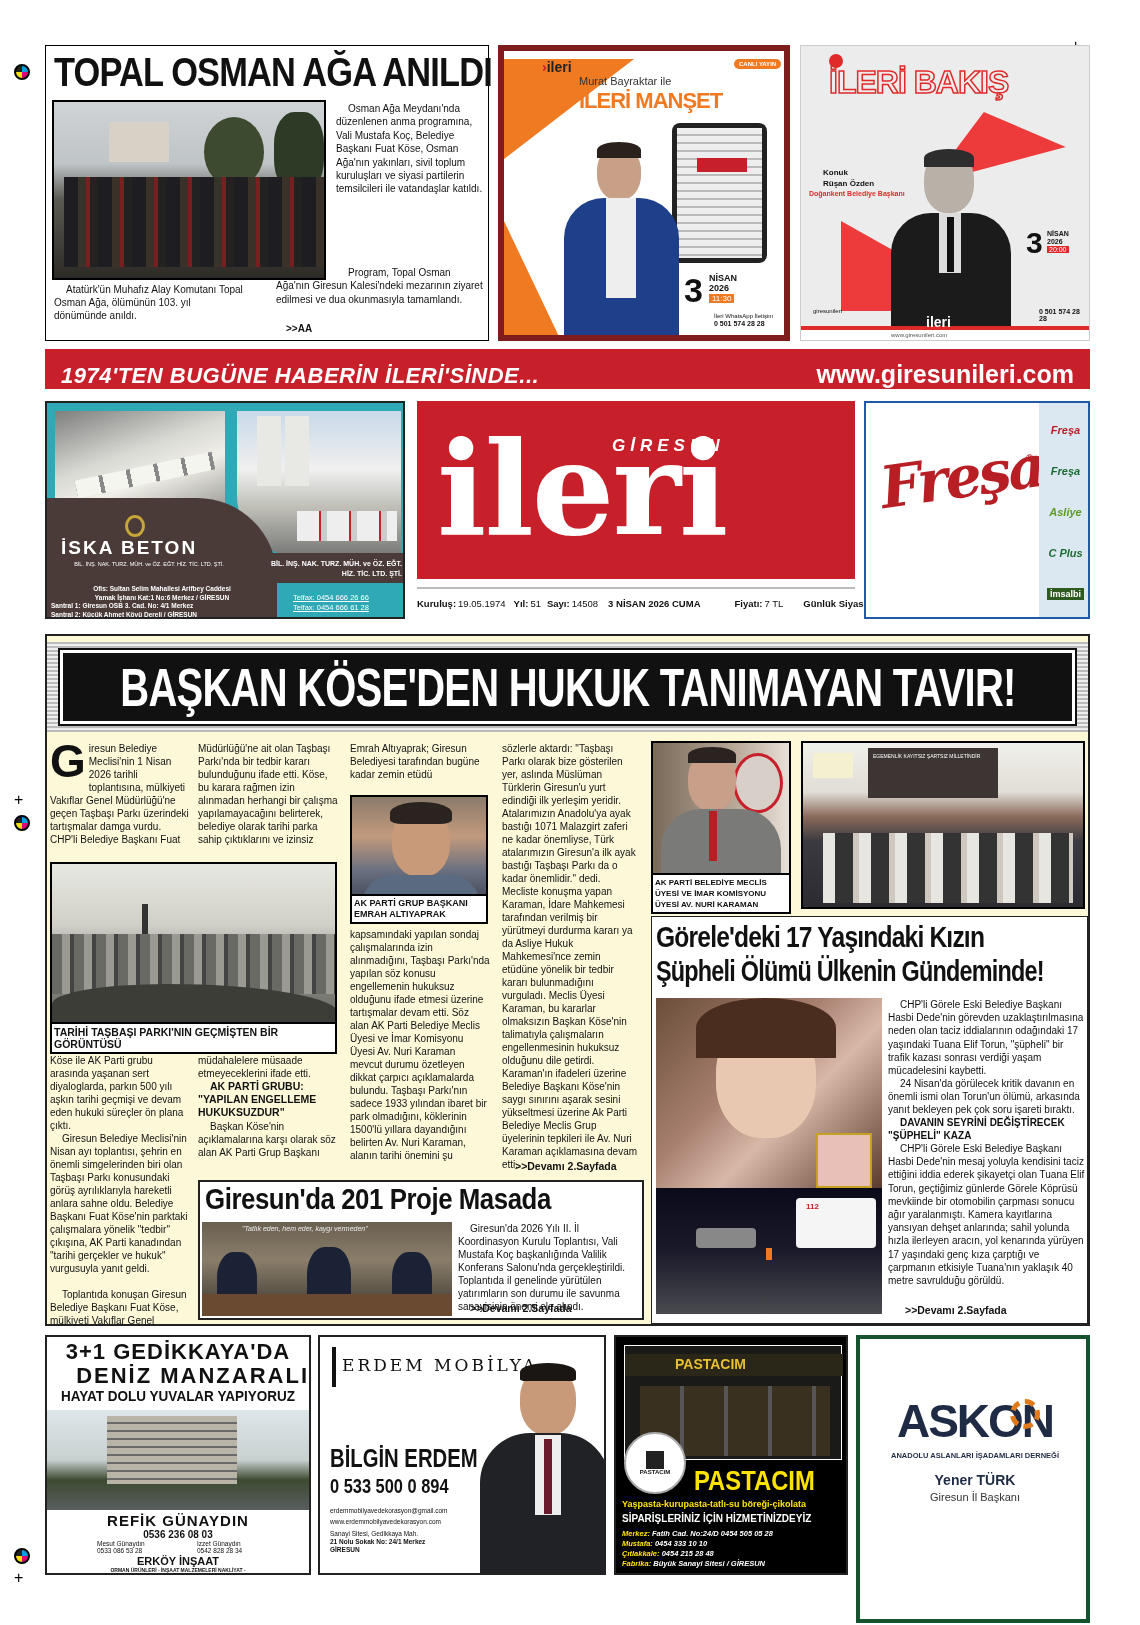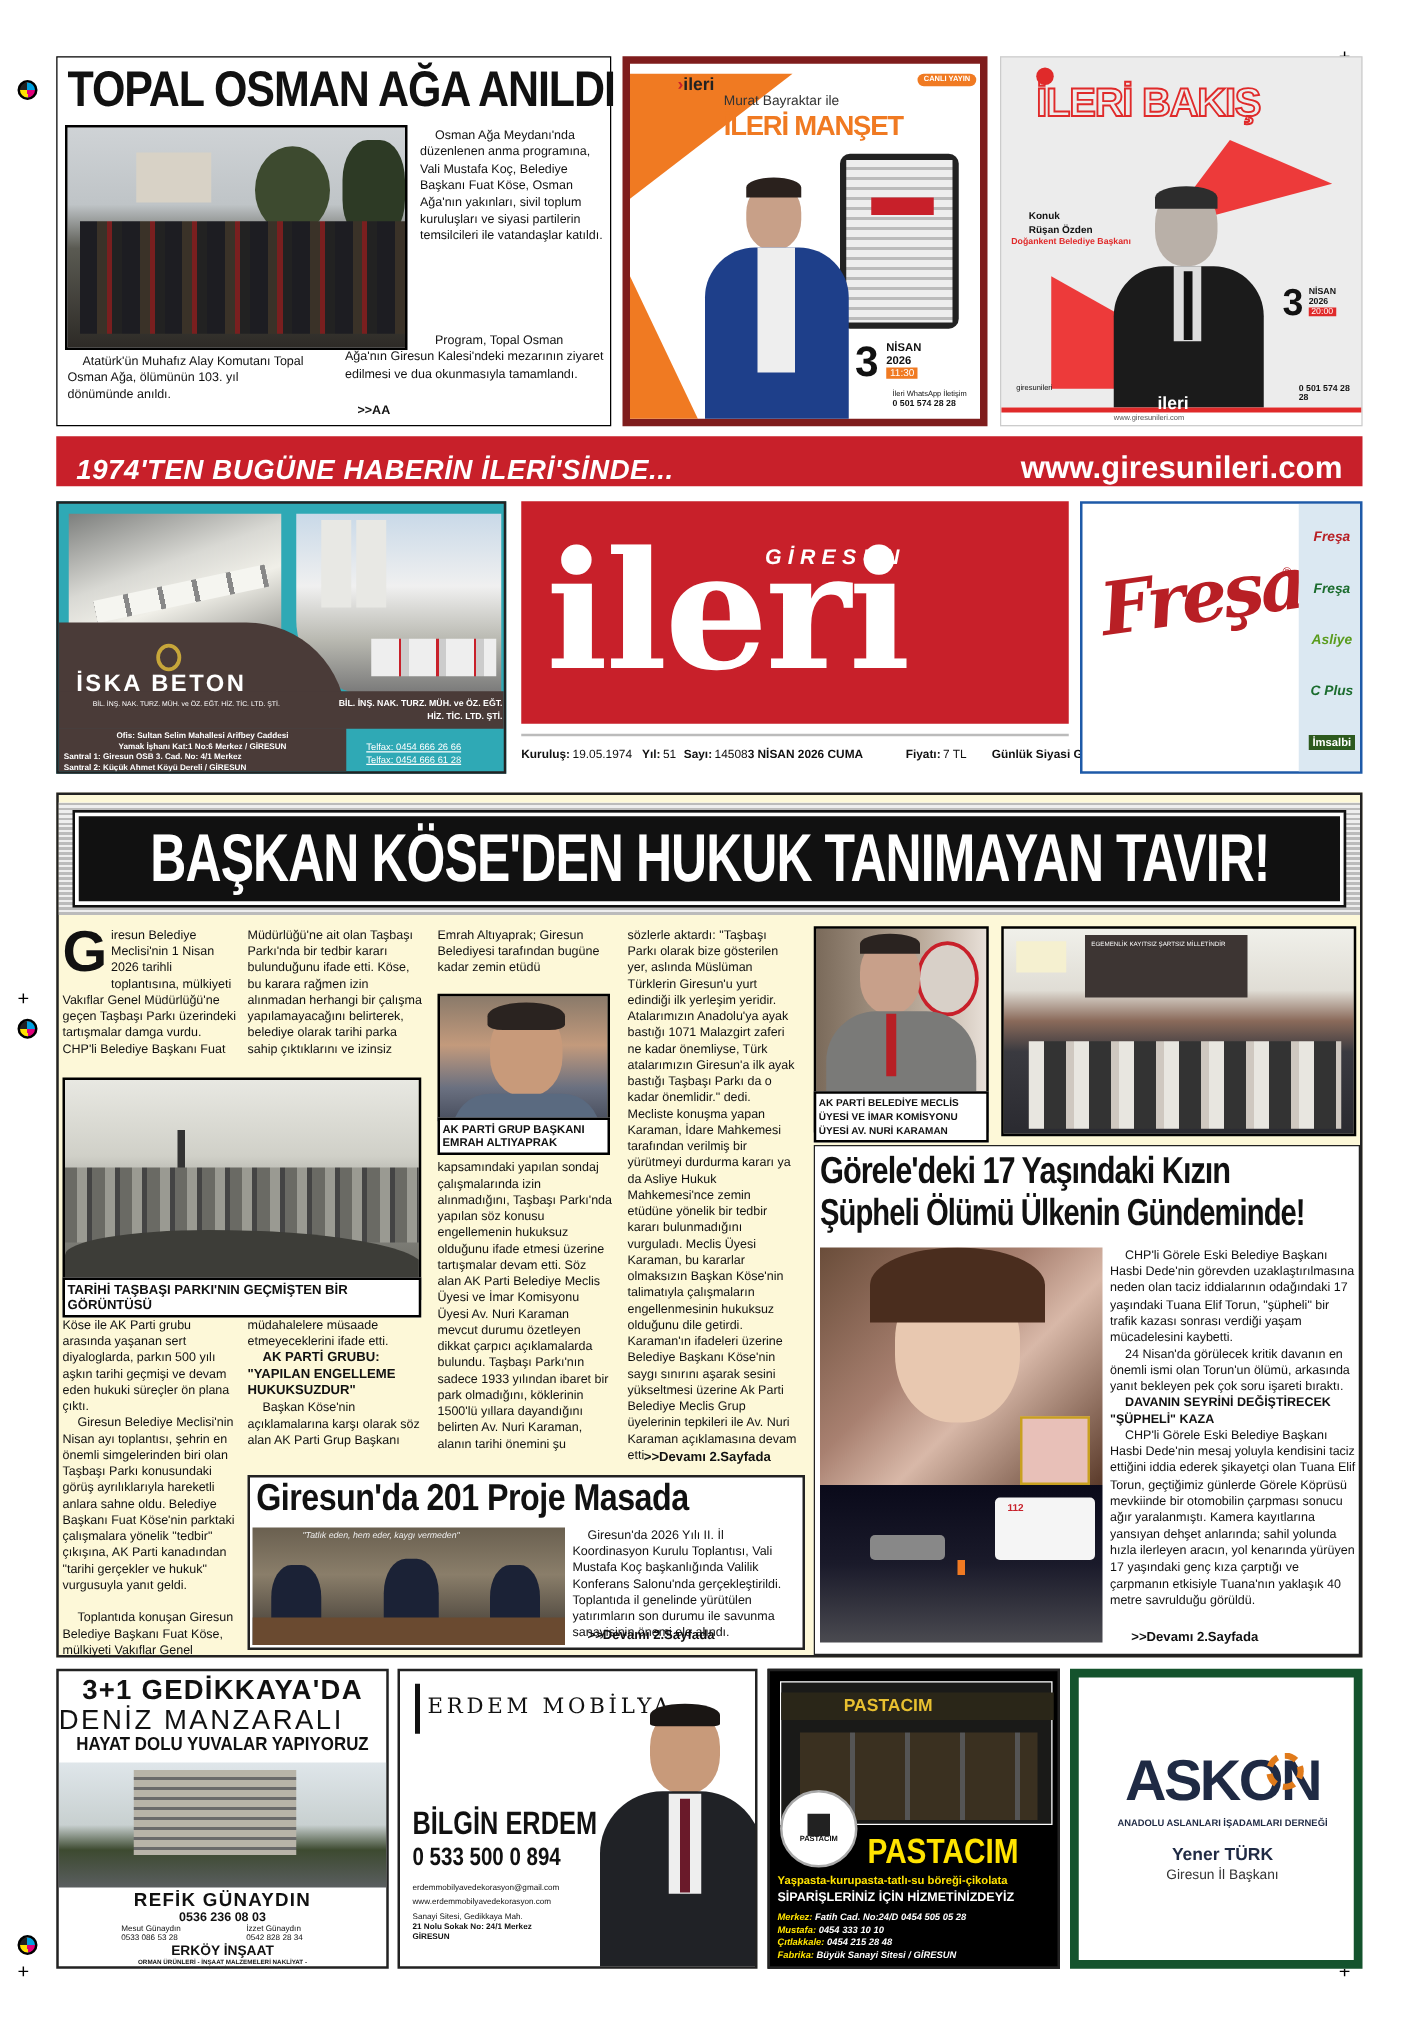--- a/index.html
+++ b/index.html
@@ -133,21 +133,21 @@
   <div class="abs" style="left:195px;top:35px;font-size:17px;font-weight:bold;font-style:italic;color:#fff;letter-spacing:5px">GİRESUN</div>
   <div class="abs" style="left:20px;top:18px;font-size:130px;line-height:140px;font-weight:900;color:#fff;font-family:'DejaVu Serif',serif;letter-spacing:-2px">ileri</div>
 </div>
 <div class="abs" style="left:417px;top:587px;width:438px;height:2px;background:#bbb"></div>
 <div class="abs" style="left:417px;top:592px;width:438px;height:22px;display:flex;align-items:center;font-size:9.5px;white-space:nowrap;gap:0">
   <span style="font-weight:bold;margin-right:2px">Kuruluş:</span>
   <span style="margin-right:8px">19.05.1974</span>
   <span style="font-weight:bold;margin-right:2px">Yıl:</span>
   <span style="margin-right:6px">51</span>
   <span style="font-weight:bold;margin-right:2px">Sayı:</span>
-  <span style="">14508</span>
+  <span style="margin-right:10px">14508</span>
   <span style="font-weight:bold;margin-right:34px">3 NİSAN 2026 CUMA</span>
   <span style="font-weight:bold;margin-right:2px">Fiyatı:</span>
   <span style="margin-right:20px">7 TL</span>
   <span style="font-weight:bold">Günlük Siyasi Gazete</span>
 </div>
 
 <div class="abs" style="left:864px;top:401px;width:226px;height:218px;border:2px solid #1e5aa8;background:#fff;overflow:hidden">
   <div class="abs" style="left:14px;top:40px;font-size:58px;font-weight:bold;font-style:italic;color:#b81f25;font-family:'DejaVu Serif',serif;transform:rotate(-8deg);letter-spacing:-3px">Freşa</div>
   <div class="abs" style="left:160px;top:50px;font-size:10px;color:#b81f25">®</div>
   <div class="abs" style="left:173px;top:0;width:53px;height:218px;background:#dbe8f2;display:flex;flex-direction:column;justify-content:space-around;align-items:center;padding:6px 0">
@@ -241,21 +241,21 @@
   <div class="abs" style="left:15px;top:30px;width:40px;height:64px;border-radius:40% 40% 0 0;background:#1b2236"></div>
   <div class="abs" style="left:105px;top:25px;width:44px;height:69px;border-radius:40% 40% 0 0;background:#1b2236"></div>
   <div class="abs" style="left:190px;top:30px;width:40px;height:64px;border-radius:40% 40% 0 0;background:#1b2236"></div>
   <div class="abs" style="left:0;top:72px;width:250px;height:22px;background:#6a4a30"></div>
 </div>
 <div class="abs smalltext" style="left:458px;top:1222px;width:182px;font-size:10px;line-height:13px;text-indent:12px">Giresun'da 2026 Yılı II. İl Koordinasyon Kurulu Toplantısı, Vali Mustafa Koç başkanlığında Valilik Konferans Salonu'nda gerçekleştirildi. Toplantıda il genelinde yürütülen yatırımların son durumu ile savunma sanayisinin önemi ele alındı.</div>
 <div class="abs more" style="left:470px;top:1302px">&gt;&gt;Devamı 2.Sayfada</div>
 
 <div class="box" style="left:45px;top:1335px;width:266px;height:240px;border:2px solid #222;overflow:hidden">
   <div class="abs" style="left:0;top:2px;width:262px;text-align:center;font-size:22px;font-weight:900;letter-spacing:1px">3+1 GEDİKKAYA'DA</div>
-  <div class="abs" style="left:0;top:26px;width:262px;text-align:left;font-size:22px;font-weight:400;letter-spacing:2px">DENİZ MANZARALI</div>
+  <div class="abs" style="left:0;top:26px;width:262px;text-align:right;font-size:22px;font-weight:700;letter-spacing:2px">DENİZ MANZARALI</div>
   <div class="abs" style="left:0;top:50px;width:262px;text-align:center;font-size:15px;font-weight:900;transform:scaleX(0.9)">HAYAT DOLU YUVALAR YAPIYORUZ</div>
   <div class="abs" style="left:0;top:73px;width:262px;height:100px;background:linear-gradient(180deg,#dfe6ea 0%,#c8d0d0 50%,#3d4a30 70%,#5a5e60 100%)">
     <div class="abs" style="left:60px;top:6px;width:130px;height:68px;background:repeating-linear-gradient(180deg,#b8b4a8 0 6px,#6a6a6a 6px 8px)"></div>
   </div>
   <div class="abs" style="left:0;top:175px;width:262px;text-align:center;font-size:15px;font-weight:900;letter-spacing:1px">REFİK GÜNAYDIN</div>
   <div class="abs" style="left:0;top:192px;width:262px;text-align:center;font-size:10px;font-weight:bold">0536 236 08 03</div>
   <div class="abs" style="left:50px;top:203px;font-size:6.5px">Mesut Günaydın</div>
   <div class="abs" style="left:50px;top:210px;font-size:6.5px">0533 086 53 28</div>
   <div class="abs" style="left:150px;top:203px;font-size:6.5px">İzzet Günaydın</div>
   <div class="abs" style="left:150px;top:210px;font-size:6.5px">0542 828 28 34</div>
@@ -296,19 +296,19 @@
   <div class="abs" style="left:6px;top:162px;font-size:9px;font-weight:bold;color:#ffe300;white-space:nowrap">Yaşpasta-kurupasta-tatlı-su böreği-çikolata</div>
   <div class="abs" style="left:6px;top:176px;font-size:10px;font-weight:bold;color:#fff;white-space:nowrap">SİPARİŞLERİNİZ İÇİN HİZMETİNİZDEYİZ</div>
   <div class="abs" style="left:6px;top:192px;font-size:7.5px;line-height:10px;font-style:italic;font-weight:bold">
     <div><span style="color:#ffe300">Merkez:</span> <span style="color:#fff">Fatih Cad. No:24/D  0454 505 05 28</span></div>
     <div><span style="color:#ffe300">Mustafa:</span> <span style="color:#fff">0454 333 10 10</span></div>
     <div><span style="color:#ffe300">Çıtlakkale:</span> <span style="color:#fff">0454 215 28 48</span></div>
     <div><span style="color:#ffe300">Fabrika:</span> <span style="color:#fff">Büyük Sanayi Sitesi / GİRESUN</span></div>
   </div>
 </div>
 
-<div class="box" style="left:856px;top:1335px;width:234px;height:240px;border:7px solid #14532d">
+<div class="box" style="left:856px;top:1335px;width:234px;height:288px;border:4px solid #14532d">
   <div class="abs" style="left:0;top:55px;width:230px;text-align:center;font-size:46px;font-weight:900;color:#1f2a44;letter-spacing:-2px">ASKON</div>
   <div class="abs" style="left:150px;top:60px;width:30px;height:30px;border-radius:50%;border:5px dashed #e07a1a"></div>
   <div class="abs" style="left:0;top:112px;width:230px;text-align:center;font-size:7.5px;font-weight:bold;color:#1f2a44;white-space:nowrap">ANADOLU ASLANLARI İŞADAMLARI DERNEĞİ</div>
   <div class="abs" style="left:0;top:133px;width:230px;text-align:center;font-size:14px;font-weight:bold;color:#1f2a44">Yener TÜRK</div>
   <div class="abs" style="left:0;top:152px;width:230px;text-align:center;font-size:11px;color:#333">Giresun İl Başkanı</div>
 </div>
 
 </body></html>

